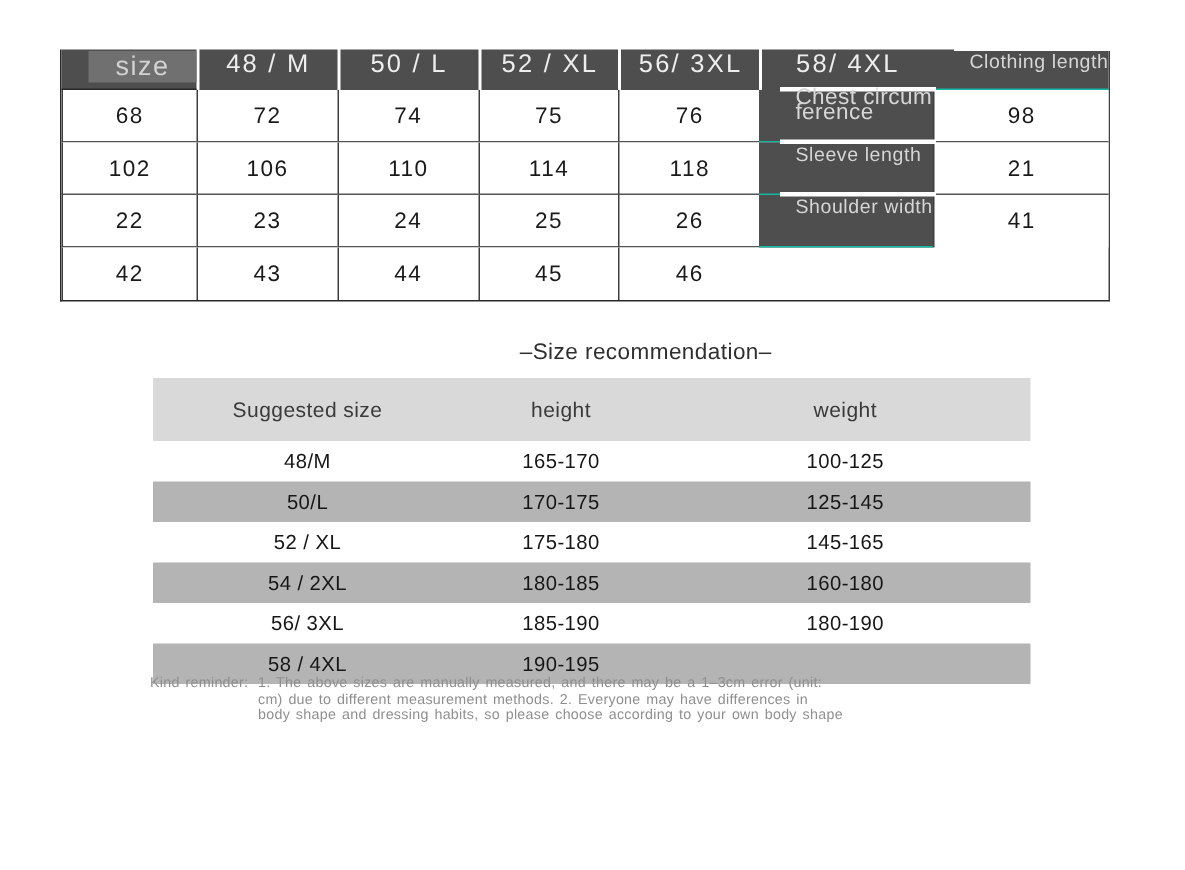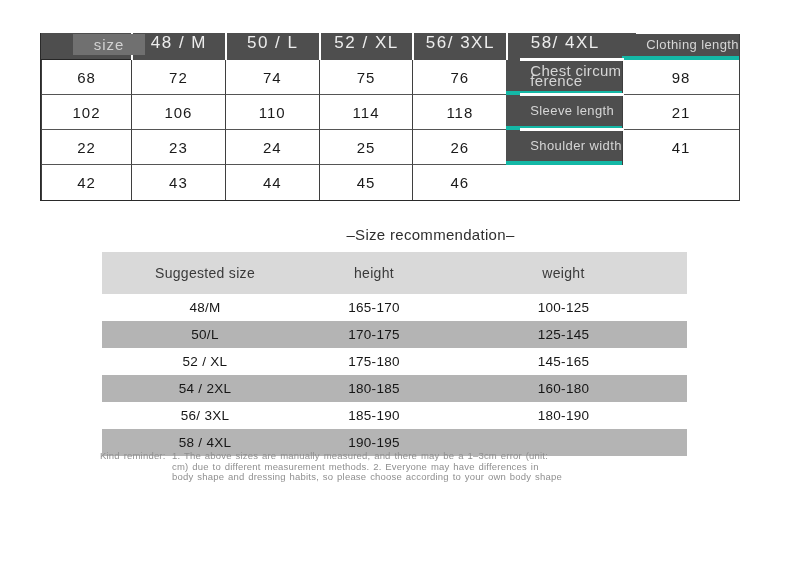--- a/index.html
+++ b/index.html
@@ -11,31 +11,31 @@
   
   .t1{
     position:absolute;left:40px;top:33px;width:700px;
     display:grid;grid-template-columns:90px repeat(6,1fr);
     grid-template-rows:27px repeat(4,35px);
     border-left:1px solid #2a2a2a;border-right:1px solid #3f3f3f;border-bottom:1px solid #2a2a2a;
     box-sizing:border-box;
   }
   .t1-corner{background:#4e4e4e;position:relative;border-bottom:1px solid #262626;}
   .t1-corner .patch{
-    position:absolute;left:32px;top:1px;width:72px;height:21px;background:#707070;
+    position:absolute;left:18px;top:1px;width:72px;height:21px;background:#707070;
     display:flex;align-items:center;justify-content:center;
-    color:#d2d2d2;font-size:15px;letter-spacing:1px;
+    color:#d2d2d2;font-size:18px;letter-spacing:1px;
   }
   .t1-h{
     background:#4e4e4e;margin-left:2px;color:#ededed;font-size:17px;letter-spacing:1.5px;
     display:flex;justify-content:center;white-space:nowrap;
   }
   .t1-l{
-    background:#4e4e4e;border-bottom:4px solid #14b8a6;position:relative;z-index:3;
-    display:flex;align-items:center;box-sizing:border-box;
+    background:#4e4e4e;border-bottom:1px solid #14b8a6;position:relative;z-index:3;
+    display:flex;box-sizing:border-box;
   }
   .t1-l::before{ 
     content:"";position:absolute;left:14px;right:-2px;top:-2px;height:3px;background:#fff;
   }
   .t1-l:last-of-type{border-bottom:none;}
   .t1-l .lbl{
     color:#d6d6d6;font-size:13px;letter-spacing:.4px;white-space:nowrap;
     padding-left:24px;position:relative;z-index:4;
   }
   .t1-l .lbl.small{

